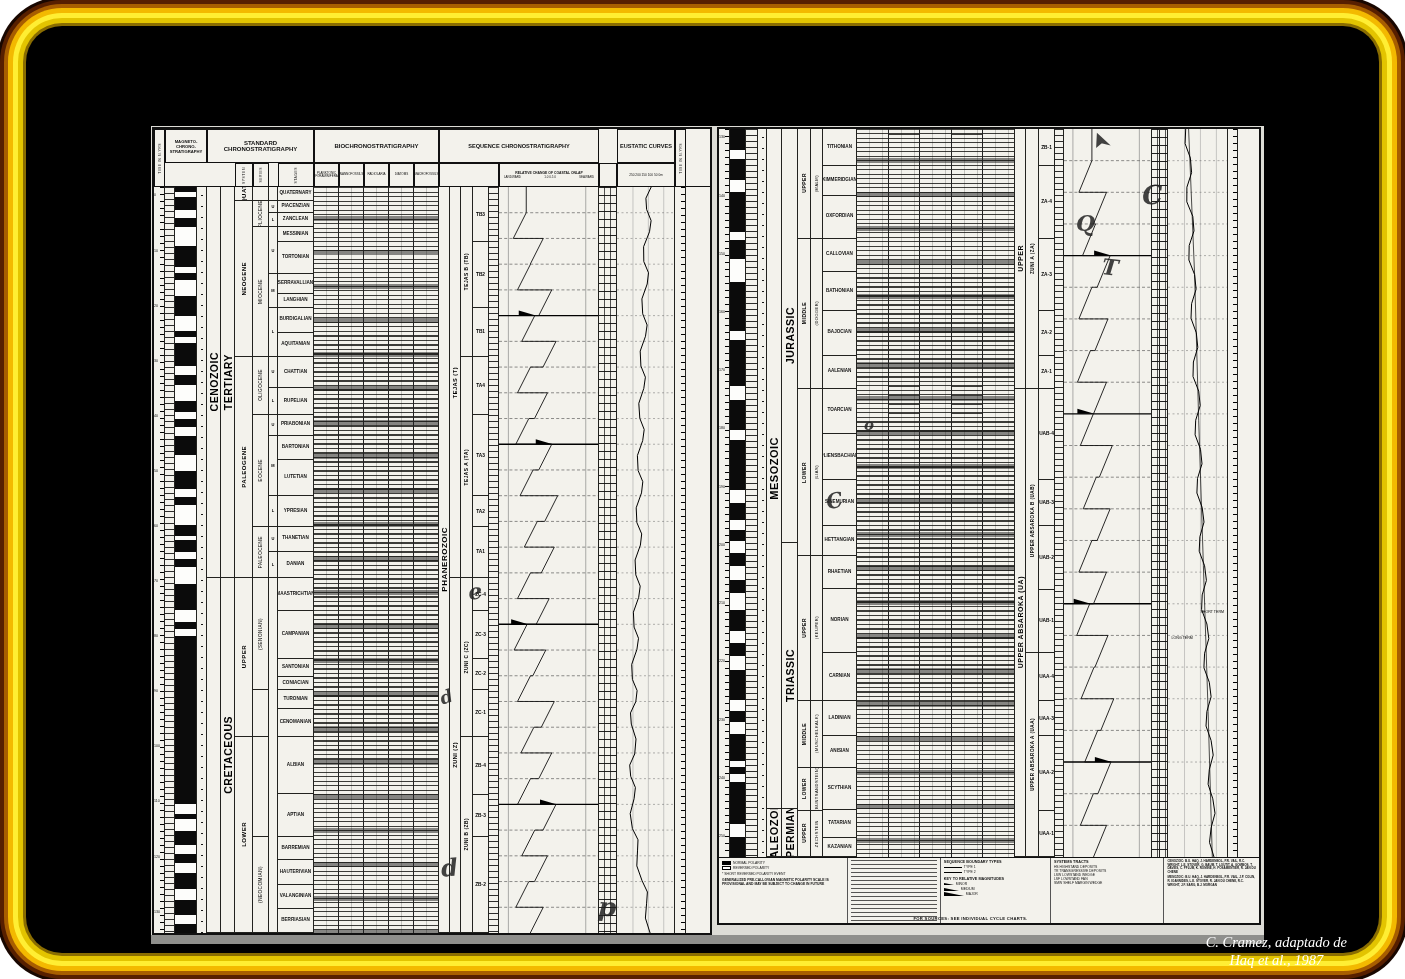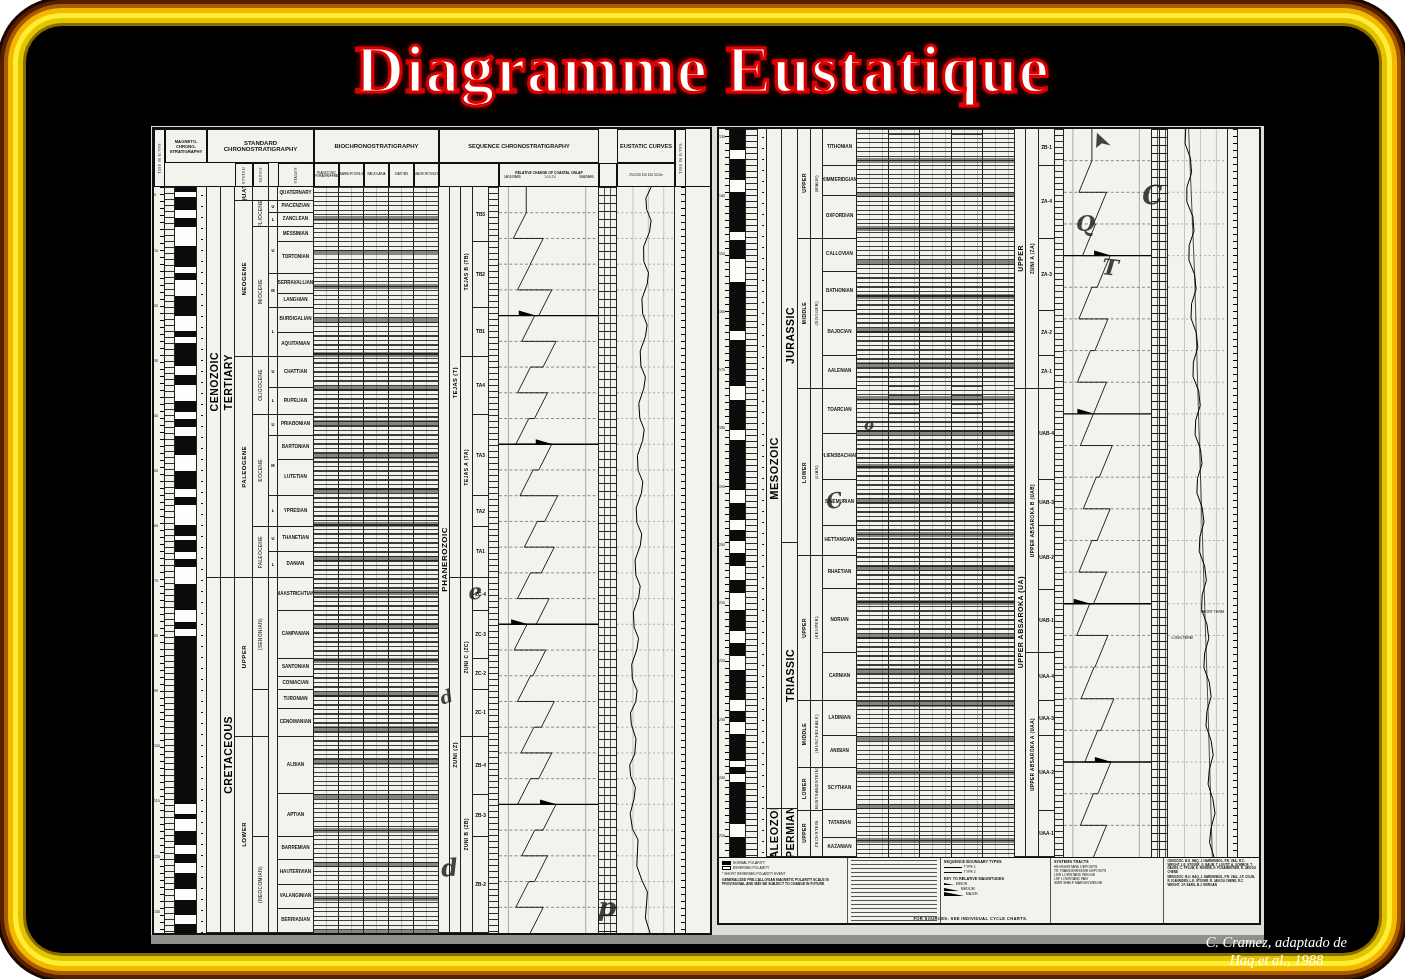--- a/index.html
+++ b/index.html
@@ -49,21 +49,20 @@
   .sw{width:9px;height:4px;border:.5px solid #000;box-sizing:border-box;flex:0 0 auto}
   .lgnoise{height:100%;background-image:repeating-linear-gradient(180deg,rgba(0,0,0,.65) 0 1px,transparent 1px 4px)}
   .sources{position:absolute;left:36%;bottom:2px;font-size:4.2px;font-weight:700;letter-spacing:.3px}
   svg{display:block}
 </style>
 </head>
 <body>
 
 <div class="page">
   <div class="gold"></div>
-  <h1 class="title">Diagramme Eustatique</h1>
 
   <div class="chart">
     <div id="lp" class="panel">
       <div class="phead" id="lphead">
           <div class="hbox" style="left: 0px; width: 11px; top: 0px; height: 58px; font-size: 3.4px;">
             <span class="vt" style="padding: 0px 1px;">TIME IN M.YRS</span>
           </div>
           <div class="hbox" style="left: 11px; width: 42px; top: 0px; height: 34px; font-size: 4.2px; font-weight: 700;">
             <span style="padding: 0px 1px;">MAGNETO-CHRONO-STRATIGRAPHY</span>
           </div>
@@ -1015,15 +1014,15 @@
       <span class="scrawl" style="left: 1092px; top: 132px; font-size: 20px; transform: rotate(-115deg);">➤</span>
       <span class="scrawl" style="left: 1142px; top: 182px; font-size: 26px; transform: rotate(-4deg);">C</span>
       <span class="scrawl" style="left: 1076px; top: 212px; font-size: 22px; transform: rotate(0deg);">Q</span>
       <span class="scrawl" style="left: 1102px; top: 256px; font-size: 22px; transform: rotate(6deg);">T</span>
       <span class="scrawl" style="left: 864px; top: 418px; font-size: 15px; transform: rotate(0deg);">o</span>
       <span class="scrawl" style="left: 826px; top: 490px; font-size: 21px; transform: rotate(-12deg);">C</span>
     </div>
 
   <div class="credit">
     <div>C. Cramez, adaptado de</div>
-    <div>Haq et al., 1988</div>
+    <div>Haq et al., 1987</div>
   </div>
 </div>
 
 </body></html>

